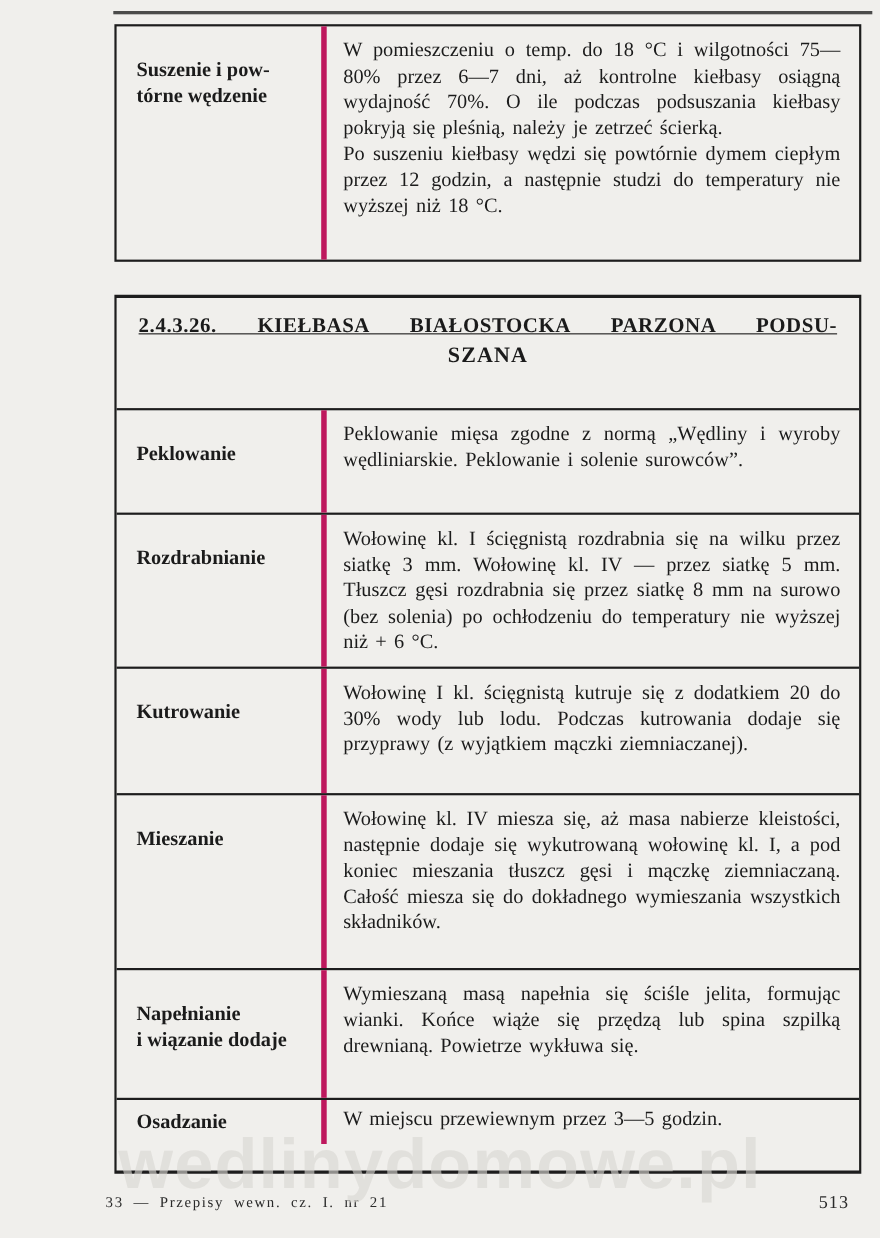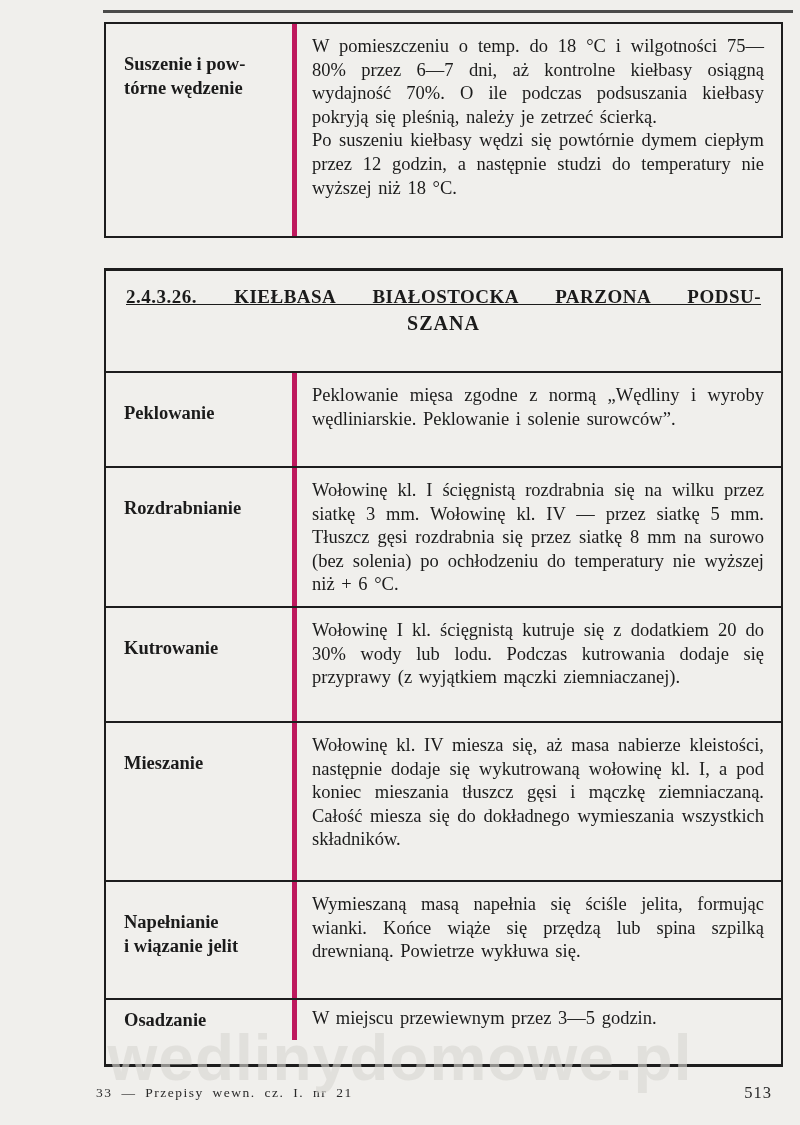--- a/index.html
+++ b/index.html
@@ -135,21 +135,21 @@
       <div class="cell-desc">Wołowinę I kl. ścięgnistą kutruje się z dodatkiem 20 do 30% wody lub lodu. Podczas kutrowania dodaje się przyprawy (z wyjątkiem mączki ziemniaczanej).</div>
     </div>
 
     <div class="t-row bordered rh-mieszanie">
       <div class="cell-stage">Mieszanie</div>
       <div class="cell-desc">Wołowinę kl. IV miesza się, aż masa nabierze kleistości, następnie dodaje się wykutrowaną wołowinę kl. I, a pod koniec mieszania tłuszcz gęsi i mączkę ziemniaczaną. Całość miesza się do dokładnego wymieszania wszystkich składników.</div>
     </div>
 
     <div class="t-row bordered rh-napeln">
       <div class="cell-stage">Napełnianie
-i wiązanie jelit</div>
+i wiązanie dodaje</div>
       <div class="cell-desc">Wymieszaną masą napełnia się ściśle jelita, formując wianki. Końce wiąże się przędzą lub spina szpilką drewnianą. Powietrze wykłuwa się.</div>
     </div>
 
     <div class="t-row bordered rh-osadz">
       <div class="cell-stage">Osadzanie</div>
       <div class="cell-desc">W miejscu przewiewnym przez 3—5 godzin.</div>
     </div>
 
   </div>
 

